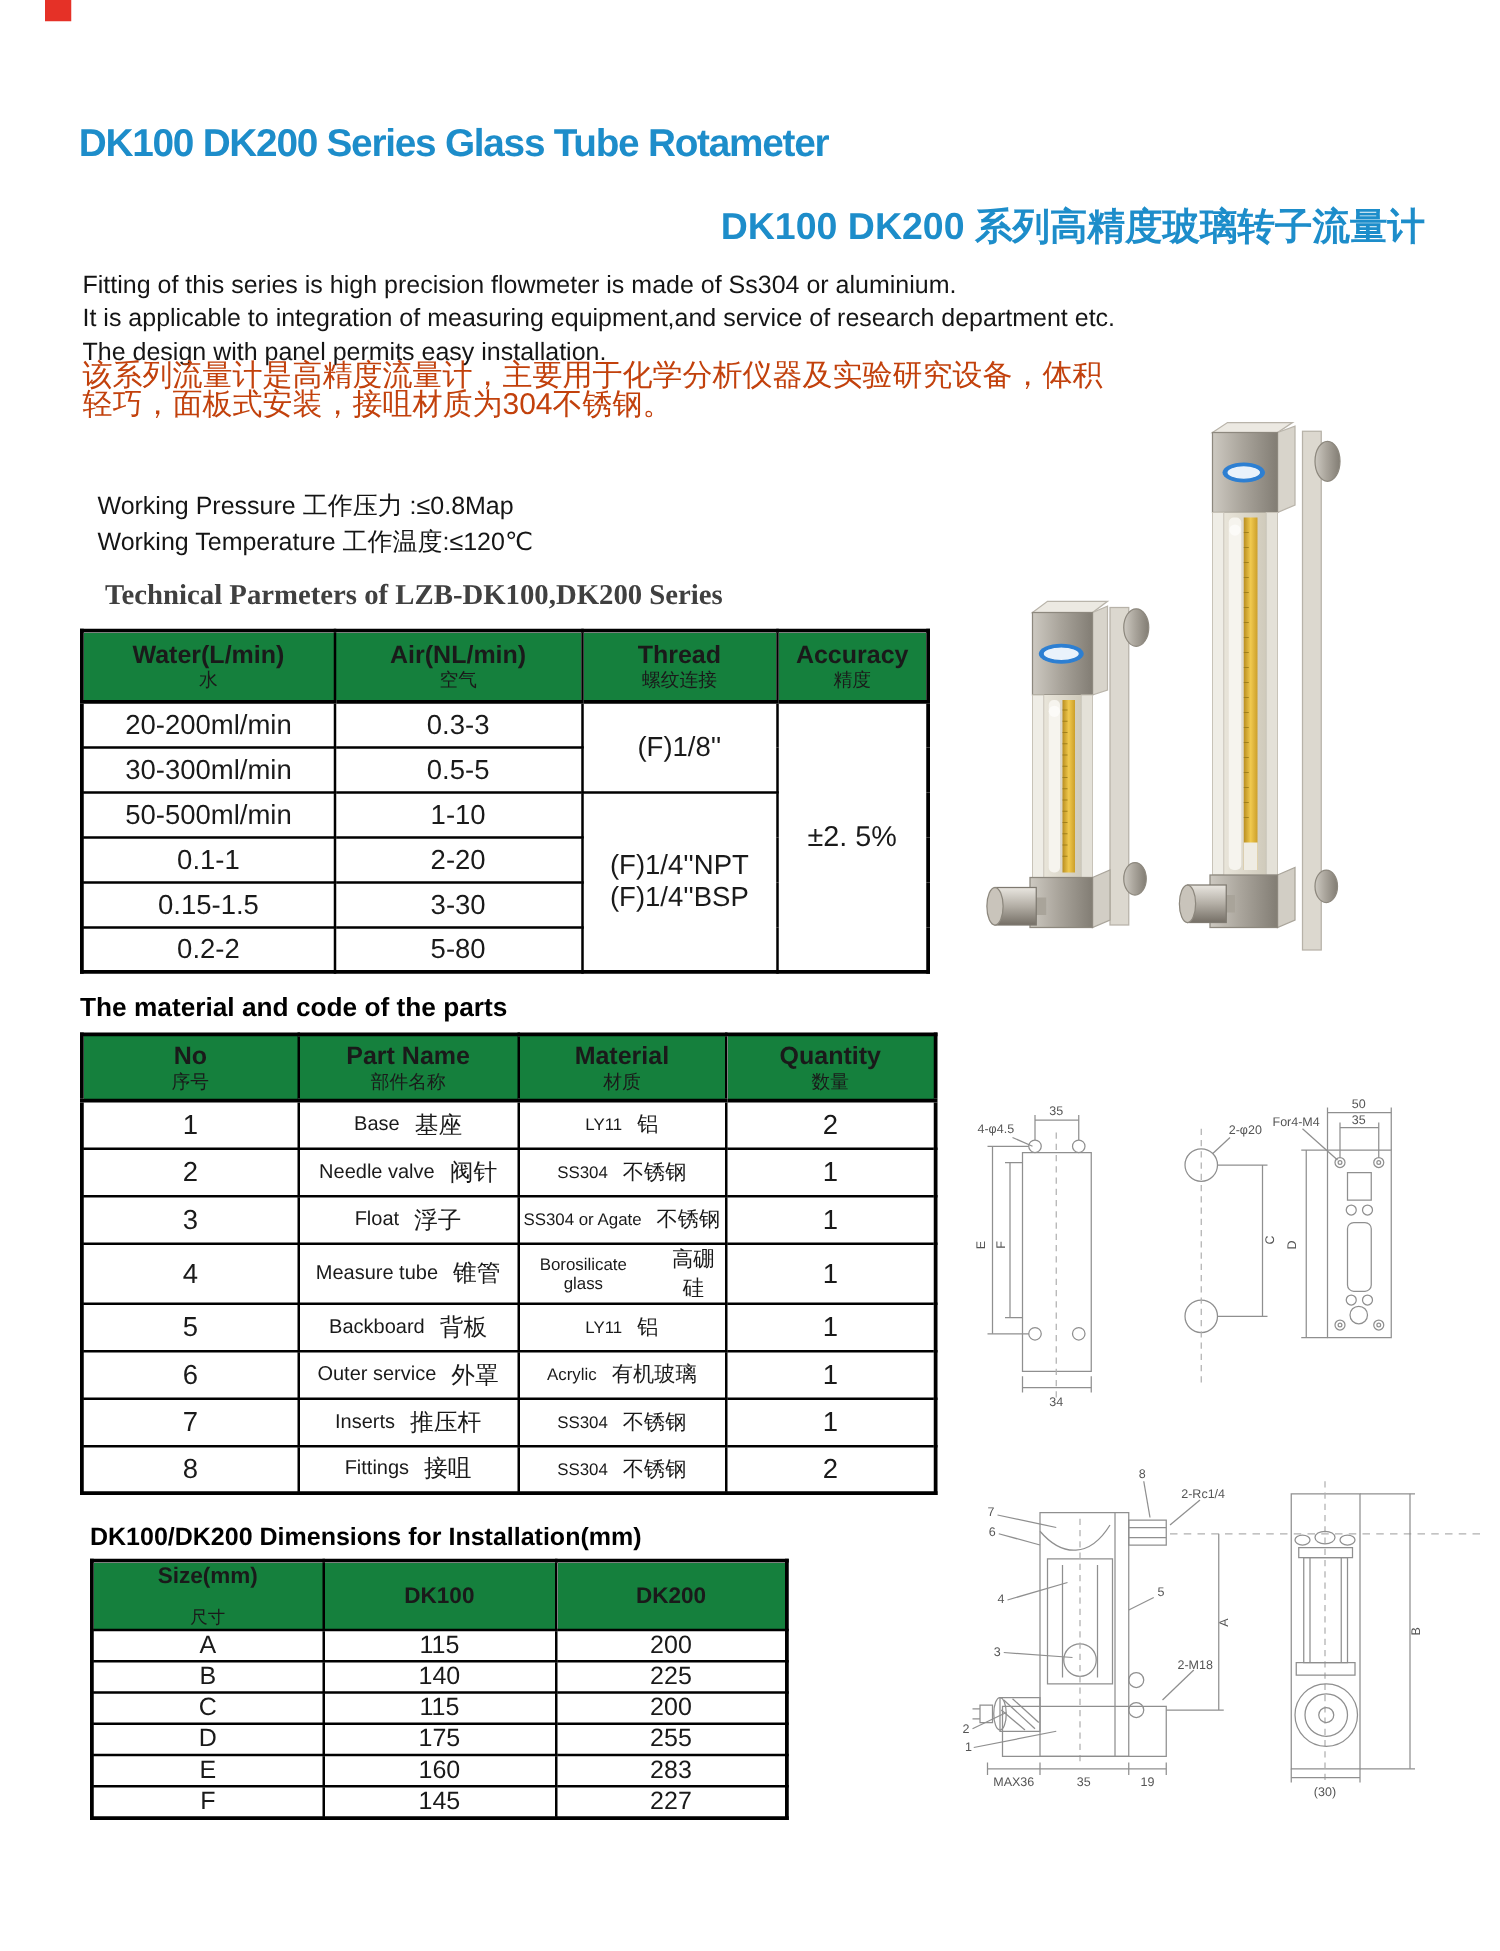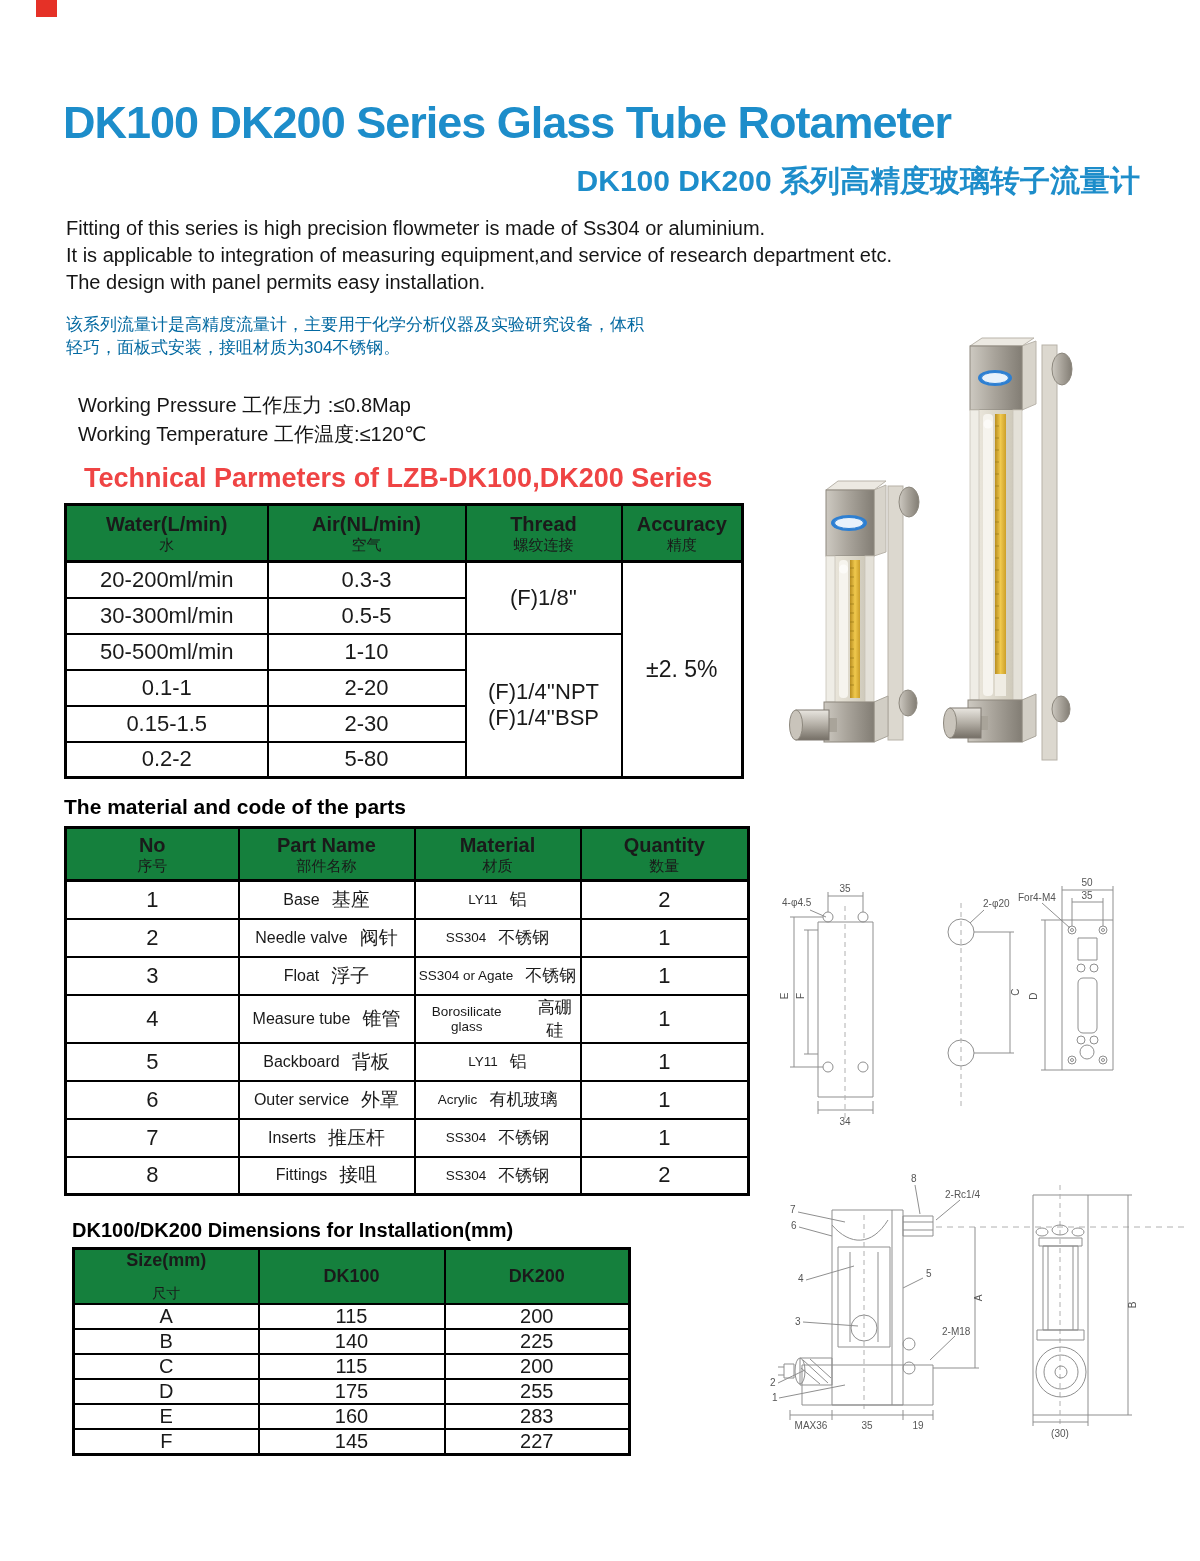--- a/index.html
+++ b/index.html
@@ -2,26 +2,26 @@
 <html><head>
 <meta charset="utf-8">
 <style>
   html,body{margin:0;padding:0;background:#fff;}
   .canvas{
     position:relative;width:1200px;height:1561px;background:#ffffff;overflow:hidden;
     font-family:"Liberation Sans","DejaVu Sans",sans-serif;color:#1a1a1a;
   }
   .abs{position:absolute;}
   .red-mark{left:36px;top:0;width:21px;height:17px;background:#e53127;}
-  .title-en{left:63px;top:97px;font-size:45px;font-weight:700;color:#1d8dca;letter-spacing:-1px;white-space:nowrap;}
+  .title-en{left:63px;top:97px;font-size:31px;font-weight:700;color:#1d8dca;letter-spacing:-1px;white-space:nowrap;}
   .title-cn{right:60px;top:161px;font-size:30px;font-weight:700;color:#1d8dca;white-space:nowrap;}
   .intro-en{left:66px;top:215px;font-size:20px;line-height:27px;color:#151515;}
-  .intro-cn{left:66px;top:313px;font-size:17px;line-height:23px;color:#0369a1;}
+  .intro-cn{left:66px;top:289px;font-size:24px;line-height:23px;color:#c2410c;}
   .working{left:78px;top:391px;font-size:20px;line-height:29px;color:#151515;}
-  .h-tech{left:84px;top:463px;font-size:27px;font-weight:700;color:#ef4444;}
+  .h-tech{left:84px;top:463px;font-size:23px;font-weight:700;color:#404040;font-family:Liberation Serif, serif;}
   .h-parts{left:64px;top:795px;font-size:21px;font-weight:700;color:#000;}
   .h-dims{left:72px;top:1219px;font-size:20px;font-weight:700;color:#000;}
 
   table{border-collapse:collapse;table-layout:fixed;background:#fff;}
   th,td{border:2px solid #000;text-align:center;vertical-align:middle;padding:0;overflow:hidden;}
   table.frame{border:3px solid #000;}
   thead th{background:#15803d;border-bottom:3px solid #000;}
   .th-en{font-size:20px;font-weight:700;line-height:24px;}
   .th-cn{font-size:15px;font-weight:400;line-height:18px;}
 
@@ -127,21 +127,21 @@
           <div>(F)1/4''NPT</div>
           <div>(F)1/4''BSP</div>
         </td>
       </tr>
       <tr>
         <td>0.1-1</td>
         <td>2-20</td>
       </tr>
       <tr>
         <td>0.15-1.5</td>
-        <td>2-30</td>
+        <td>3-30</td>
       </tr>
       <tr>
         <td>0.2-2</td>
         <td>5-80</td>
       </tr>
     </tbody>
   </table>
 
   <div class="abs h-parts">The material and code of the parts</div>
 

